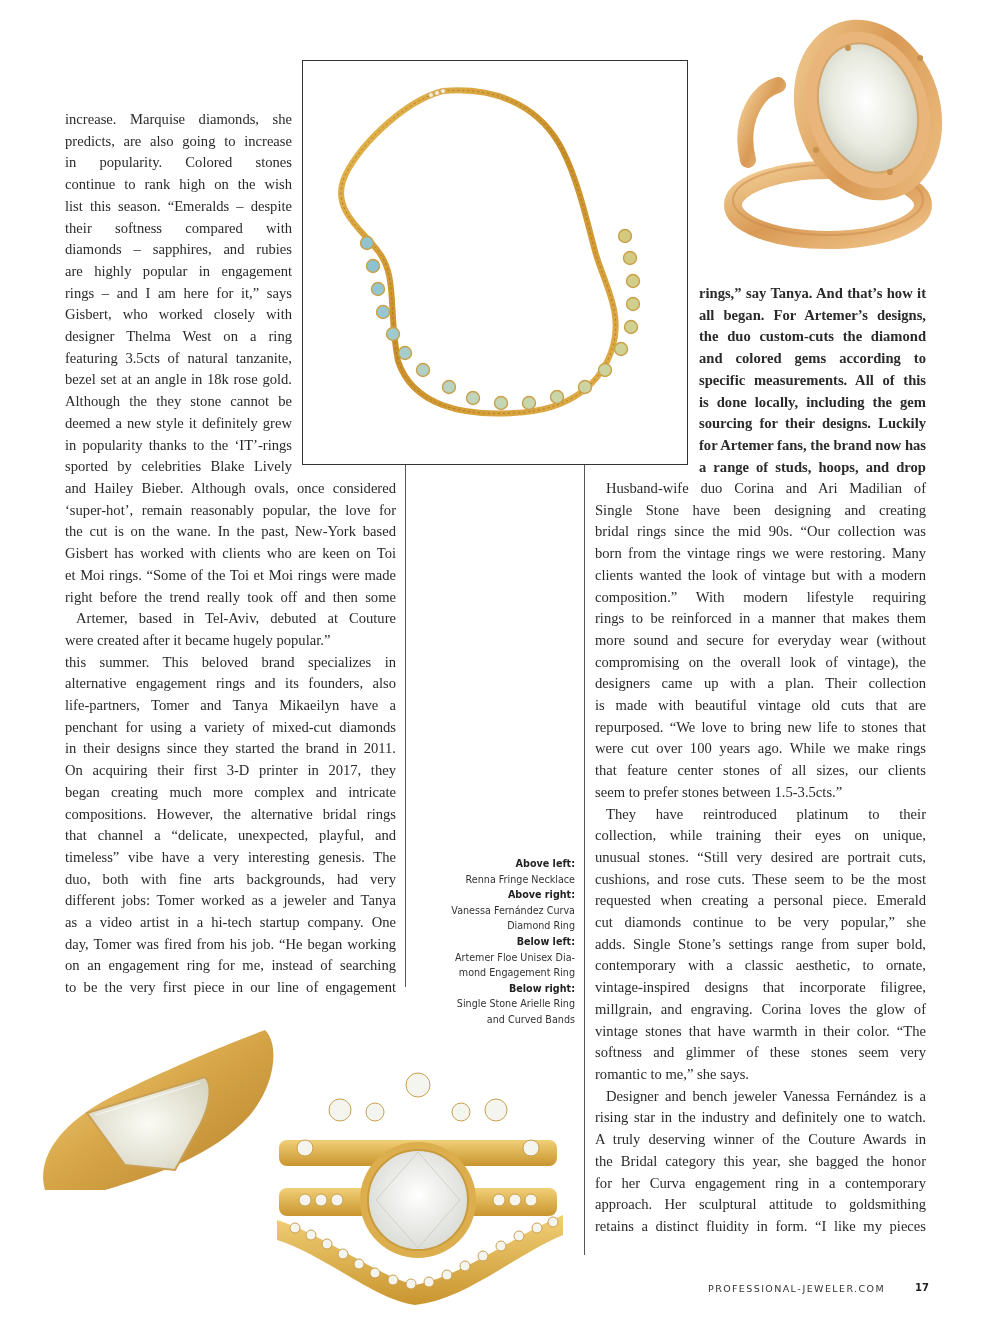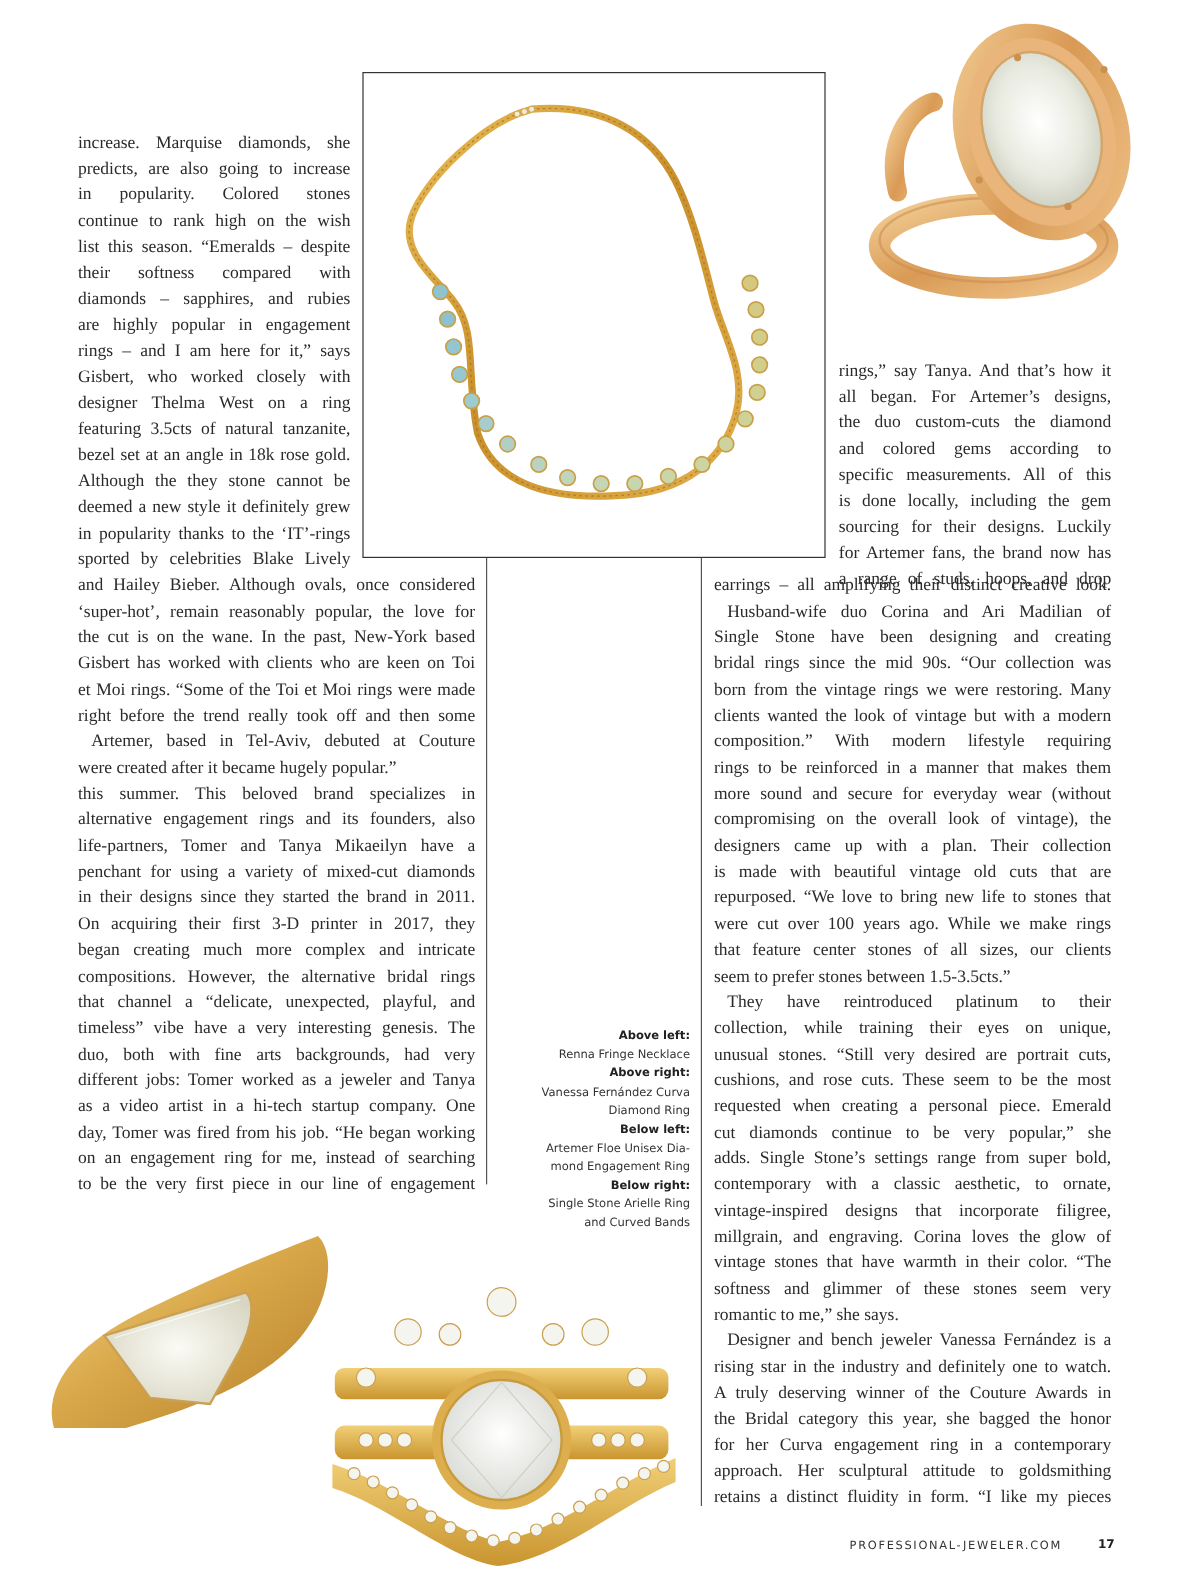--- a/index.html
+++ b/index.html
@@ -64,34 +64,33 @@
     <span class="line">that channel a “delicate, unexpected, playful, and</span>
     <span class="line">timeless” vibe have a very interesting genesis. The</span>
     <span class="line">duo, both with fine arts backgrounds, had very</span>
     <span class="line">different jobs: Tomer worked as a jeweler and Tanya</span>
     <span class="line">as a video artist in a hi-tech startup company. One</span>
     <span class="line">day, Tomer was fired from his job. “He began working</span>
     <span class="line">on an engagement ring for me, instead of searching</span>
     <span class="line">to be the very first piece in our line of engagement</span>
   </div>
 
-<div class="col" style="left:699px; top:299px; width:227px;" id="colRT">
+<div class="col" style="left:699px; top:283px; width:227px;font-weight:bold;" id="colRT">
     <span class="line">rings,” say Tanya. And that’s how it</span>
     <span class="line">all began. For Artemer’s designs,</span>
     <span class="line">the duo custom-cuts the diamond</span>
     <span class="line">and colored gems according to</span>
     <span class="line">specific measurements. All of this</span>
     <span class="line">is done locally, including the gem</span>
     <span class="line">sourcing for their designs. Luckily</span>
     <span class="line">for Artemer fans, the brand now has</span>
     <span class="line">a range of studs, hoops, and drop</span>
   </div>
 
 <div class="col" style="left:595px; top:478px; width:331px;" id="colRW">
-    <span class="line">earrings – all amplifying their distinct creative look.</span>
     <span class="line" style="padding-left: 11px;">Husband-wife duo Corina and Ari Madilian of</span>
     <span class="line">Single Stone have been designing and creating</span>
     <span class="line">bridal rings since the mid 90s. “Our collection was</span>
     <span class="line">born from the vintage rings we were restoring. Many</span>
     <span class="line">clients wanted the look of vintage but with a modern</span>
     <span class="line">composition.” With modern lifestyle requiring</span>
     <span class="line">rings to be reinforced in a manner that makes them</span>
     <span class="line">more sound and secure for everyday wear (without</span>
     <span class="line">compromising on the overall look of vintage), the</span>
     <span class="line">designers came up with a plan. Their collection</span>

